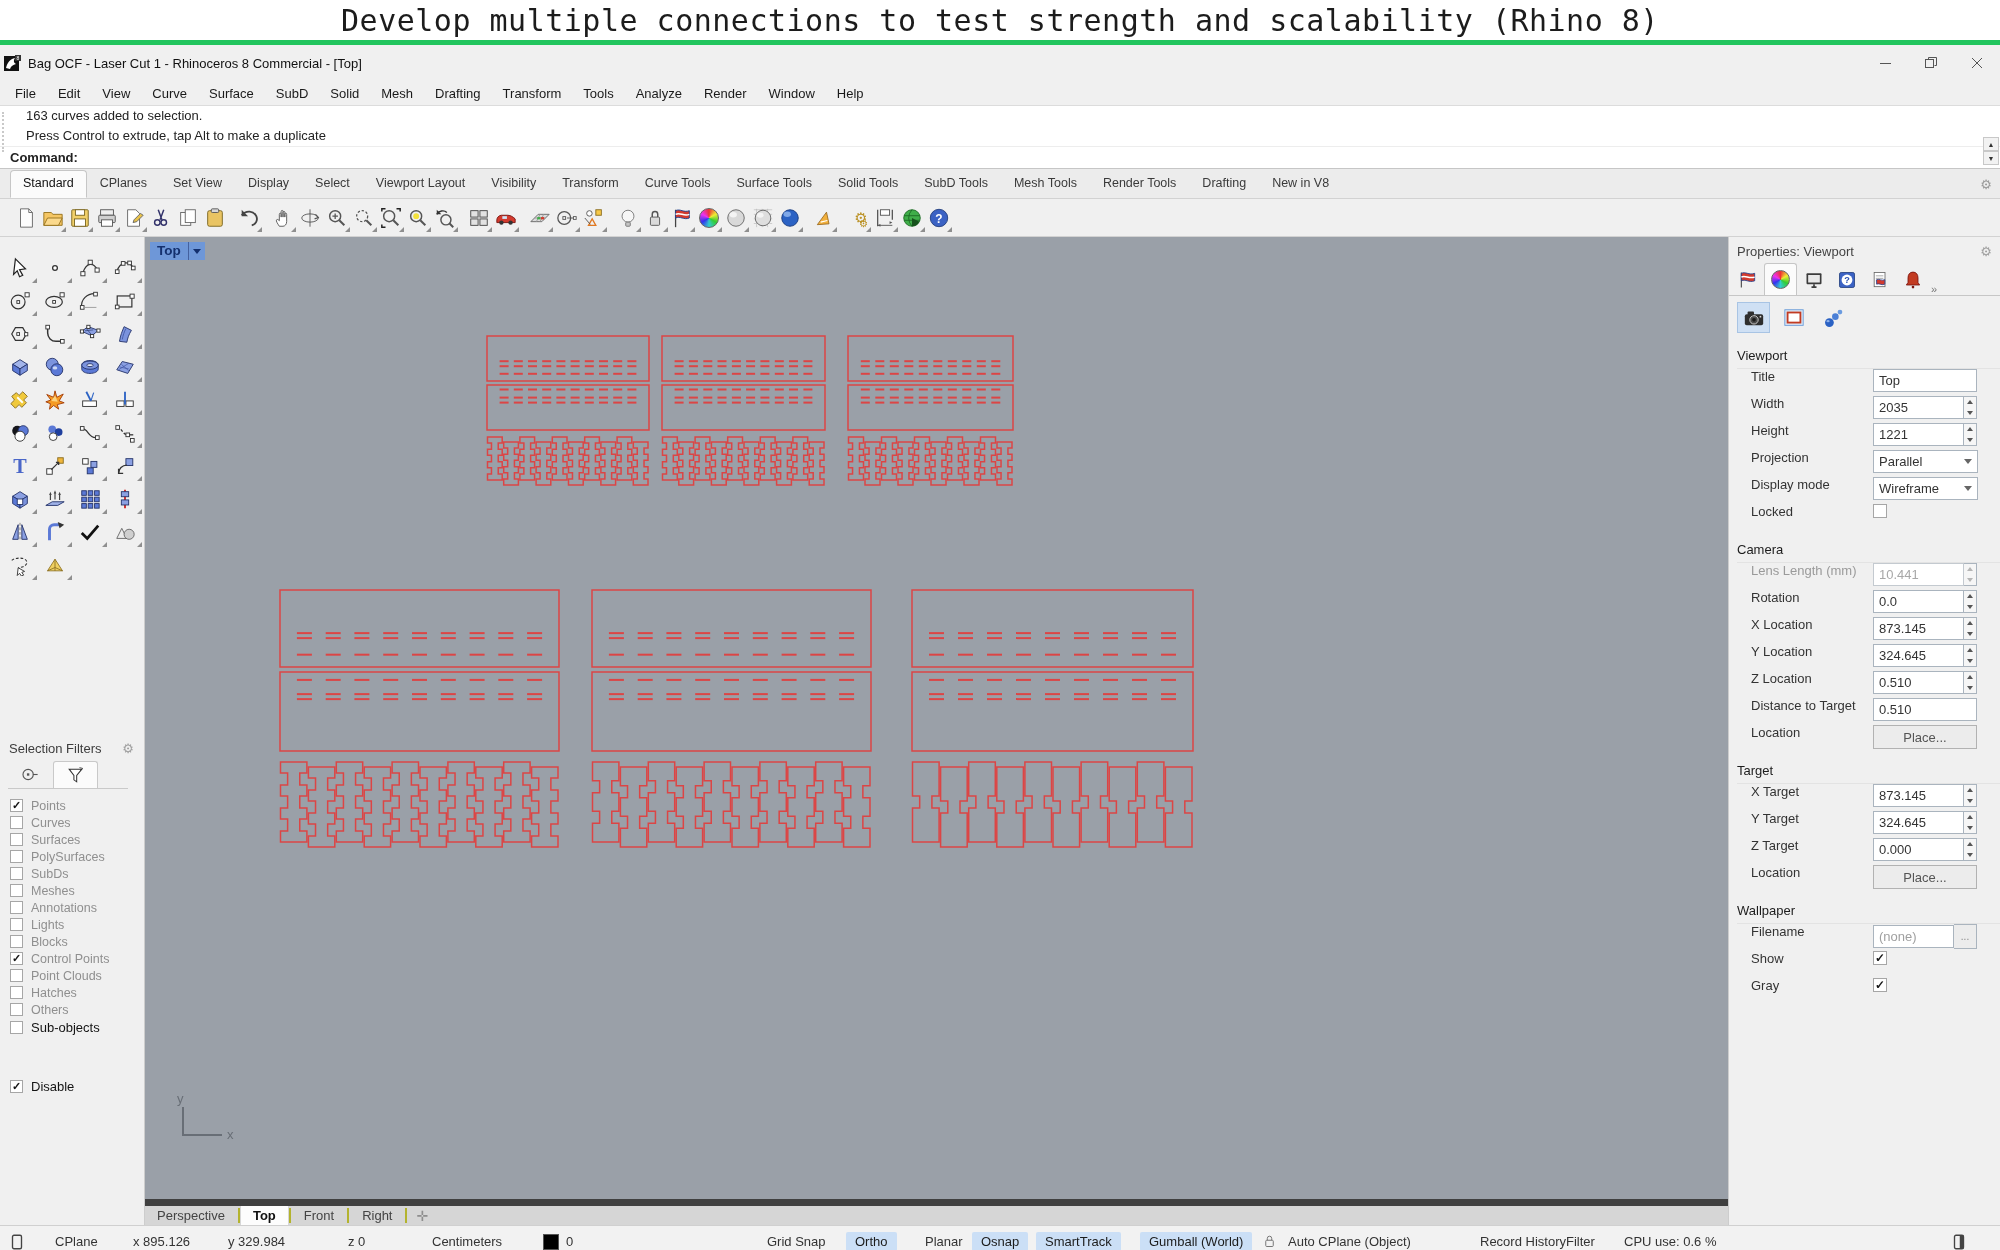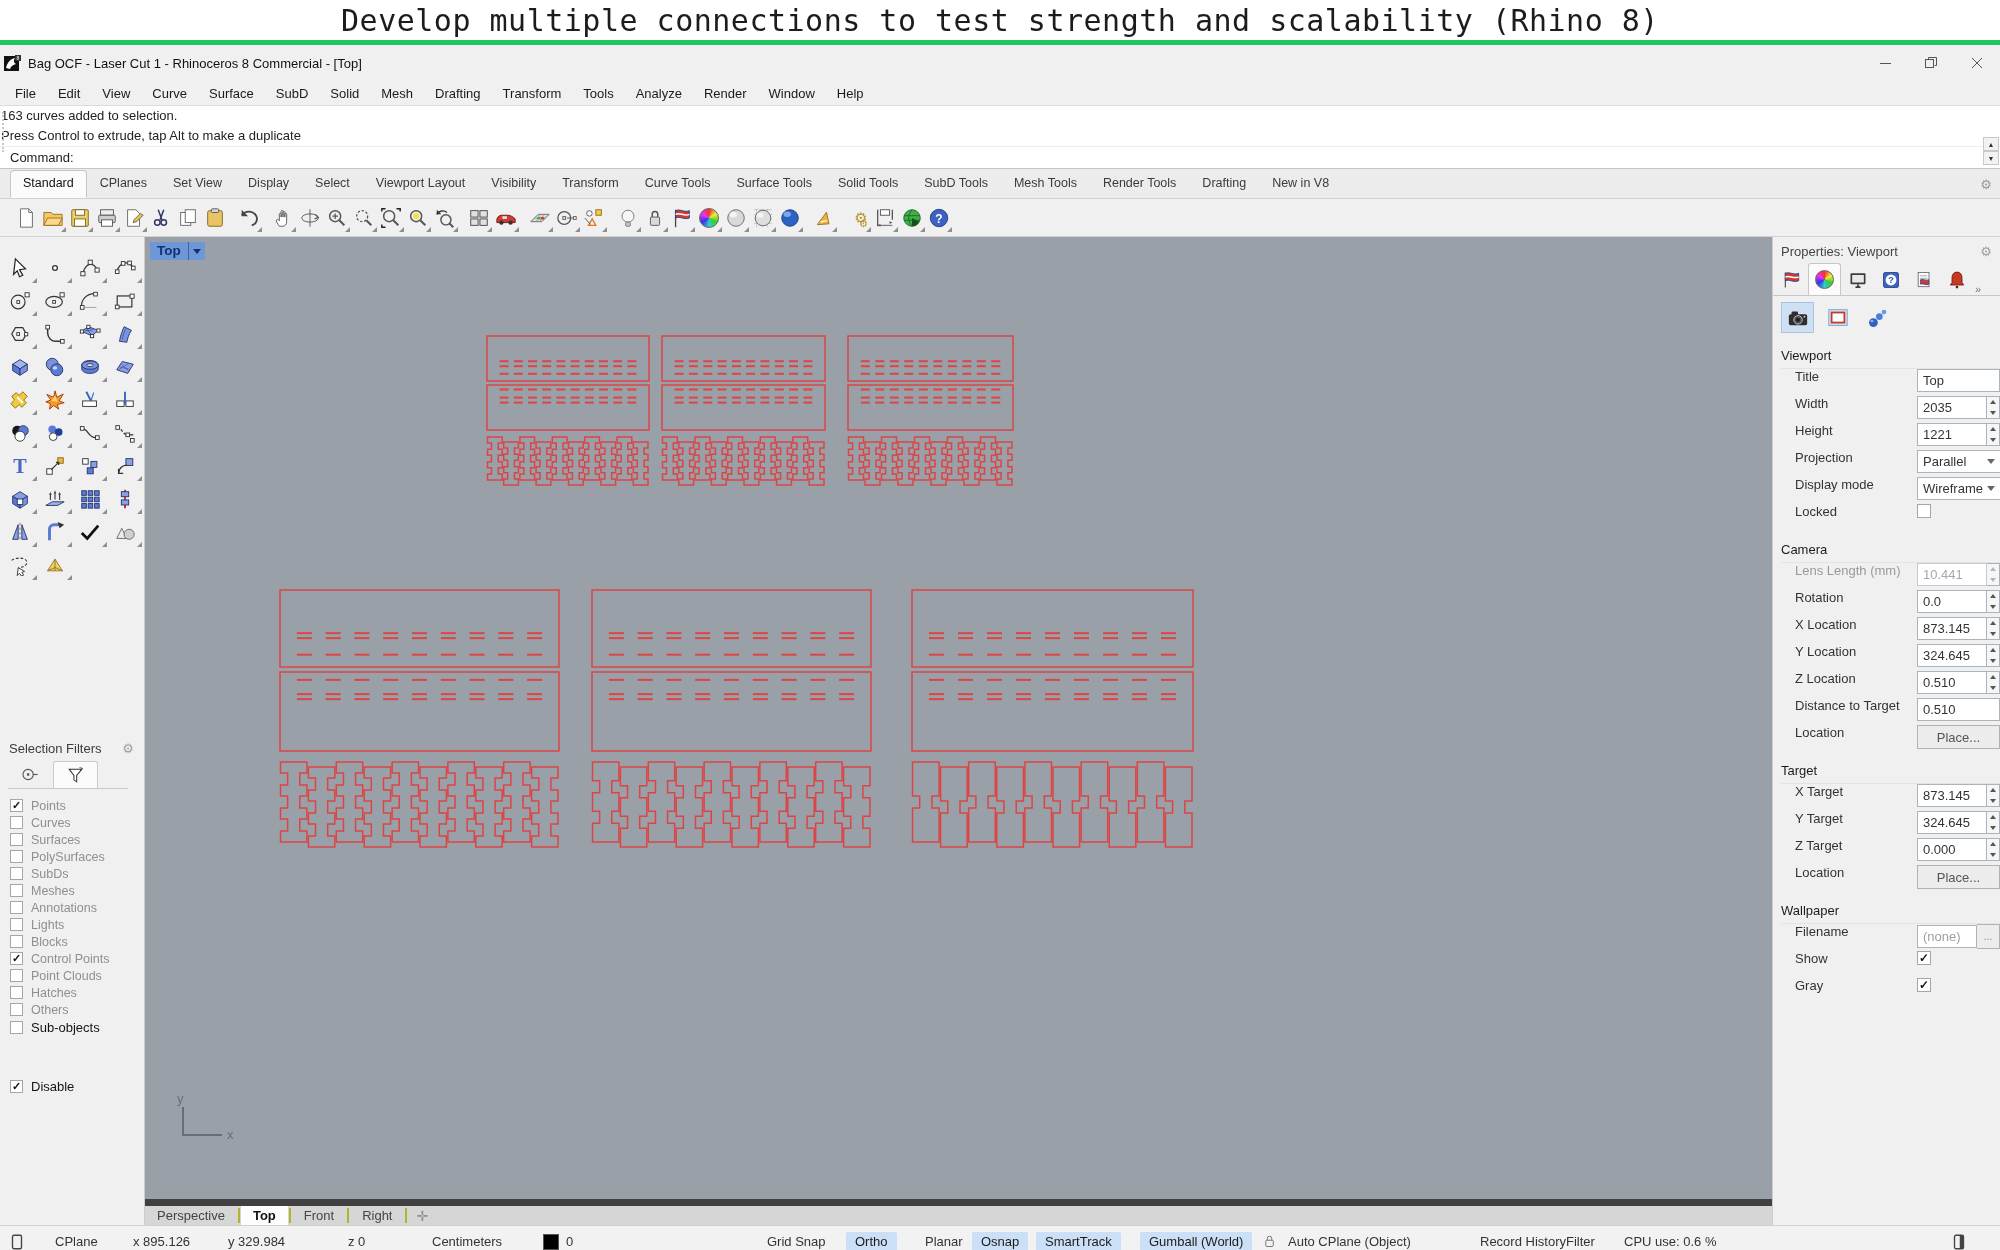--- a/index.html
+++ b/index.html
@@ -15,22 +15,22 @@
   .appicon{width:17px;height:17px;margin-right:7px;flex:0 0 auto}
   .winbtns{margin-left:auto;display:flex;height:100%}
   .wbtn{width:46px;height:100%;display:flex;align-items:center;justify-content:center;color:#555}
 
   
   .menubar{height:24px;background:#f0f0f0;display:flex;align-items:center;padding-left:4px;font-size:13px;color:#1a1a1a}
   .menu-item{padding:2px 11px;border-radius:2px}
 
   
   .cmdarea{height:62px;background:#fff;border-top:1px solid #dcdcdc;border-bottom:1px solid #c6c6c6;position:relative;font-size:13px;color:#222}
-  .cmdline{height:20px;line-height:20px;padding-left:1px;white-space:nowrap}
-  .cmdprompt{height:21px;line-height:21px;padding-left:10px;font-weight:normal;border-top:1px solid #ededed}
+  .cmdline{height:20px;line-height:20px;padding-left:26px;white-space:nowrap}
+  .cmdprompt{height:21px;line-height:21px;padding-left:10px;font-weight:bold;border-top:1px solid #ededed}
   .cmdscroll{position:absolute;right:1px;top:31px;width:16px}
   .scrbtn{width:16px;height:14px;border:1px solid #c8c8c8;background:#f2f2f2;font-size:7px;color:#333;display:flex;align-items:center;justify-content:center;box-sizing:border-box}
   .cmdgrip{position:absolute;left:2px;top:6px;width:4px;height:40px;border-left:2px dotted #c9c9c9}
 
   
   .tabrow{height:30px;background:#ececec;display:flex;align-items:flex-end;padding-left:10px;font-size:12.5px;color:#3a3a3a;border-bottom:1px solid #d2d2d2;position:relative;box-sizing:border-box}
   .ttab{padding:5px 12px 7px;border:1px solid transparent;white-space:nowrap}
   .ttab.active{background:#fbfbfb;border-color:#c6c6c6;border-bottom-color:#fbfbfb;border-radius:4px 4px 0 0;color:#111}
   .tabrow-gear{position:absolute;right:8px;bottom:6px;color:#9a9a9a;font-size:13px}
 
@@ -71,21 +71,21 @@
   .vsvg{position:absolute;left:0;top:0}
 
   
   .vtabs{height:26px;background:#d6d6d6;display:flex;align-items:center;font-size:13px;color:#444;border-top:7px solid #404040;box-sizing:border-box}
   .vtab{padding:2px 12px 3px;white-space:nowrap}
   .vtab.active{background:#fdfdfd;color:#111;font-weight:bold}
   .vtab-sep{width:2px;height:15px;background:#b3b32e;margin:0 1px}
   .vtab-add{color:#8e8e8e;margin-left:8px;font-size:14px}
 
   
-  .props{width:228px;background:#f0f0f0;border-left:1px solid #cdcdcd;box-sizing:border-box;font-size:13px;color:#333}
+  .props{width:272px;background:#f0f0f0;border-left:1px solid #cdcdcd;box-sizing:border-box;font-size:13px;color:#333}
   .pp-header{display:flex;justify-content:space-between;align-items:center;height:24px;padding:2px 8px 0 8px;color:#444}
   .pp-gear{color:#a0a0a0}
   .pp-tabs{display:flex;border-bottom:1px solid #c6c6c6;padding-left:2px;align-items:flex-end}
   .pp-tab{width:33px;height:30px;display:flex;align-items:center;justify-content:center;box-sizing:border-box}
   .pp-tab.active{background:#fbfbfb;border:1px solid #c6c6c6;border-bottom:none;border-radius:3px 3px 0 0;height:32px}
   .pp-more{color:#777;font-size:11px;margin-left:2px;letter-spacing:-2px}
   .pp-iconrow{display:flex;gap:7px;padding:6px 0 4px 8px}
   .pp-ic{width:31px;height:29px;display:flex;align-items:center;justify-content:center;border:1px solid transparent}
   .pp-ic.sel{background:#cfe0f4;border-color:#a8c4e4}
   .pp-section-title{font-size:13px;color:#1c1c1c;padding:11px 0 3px 8px}

